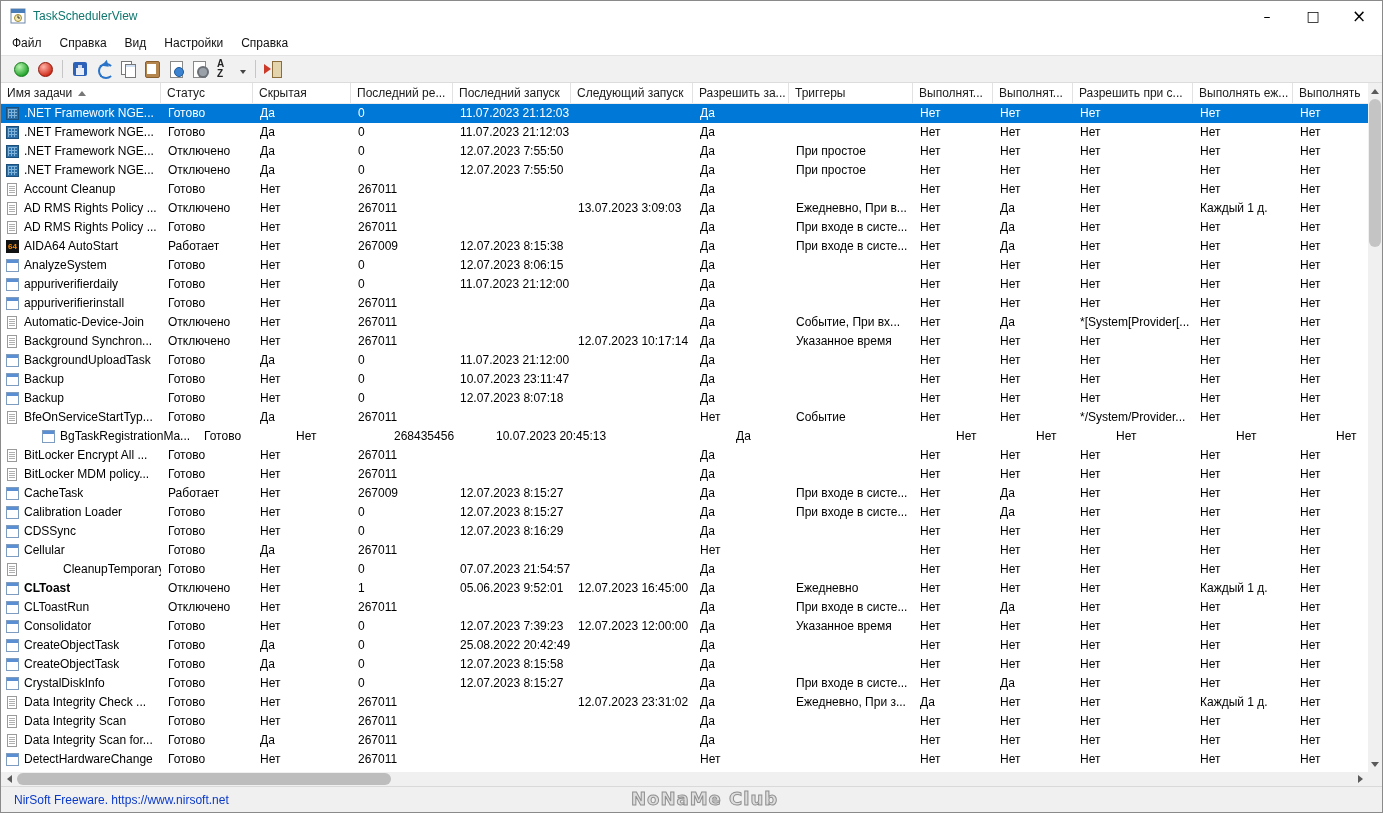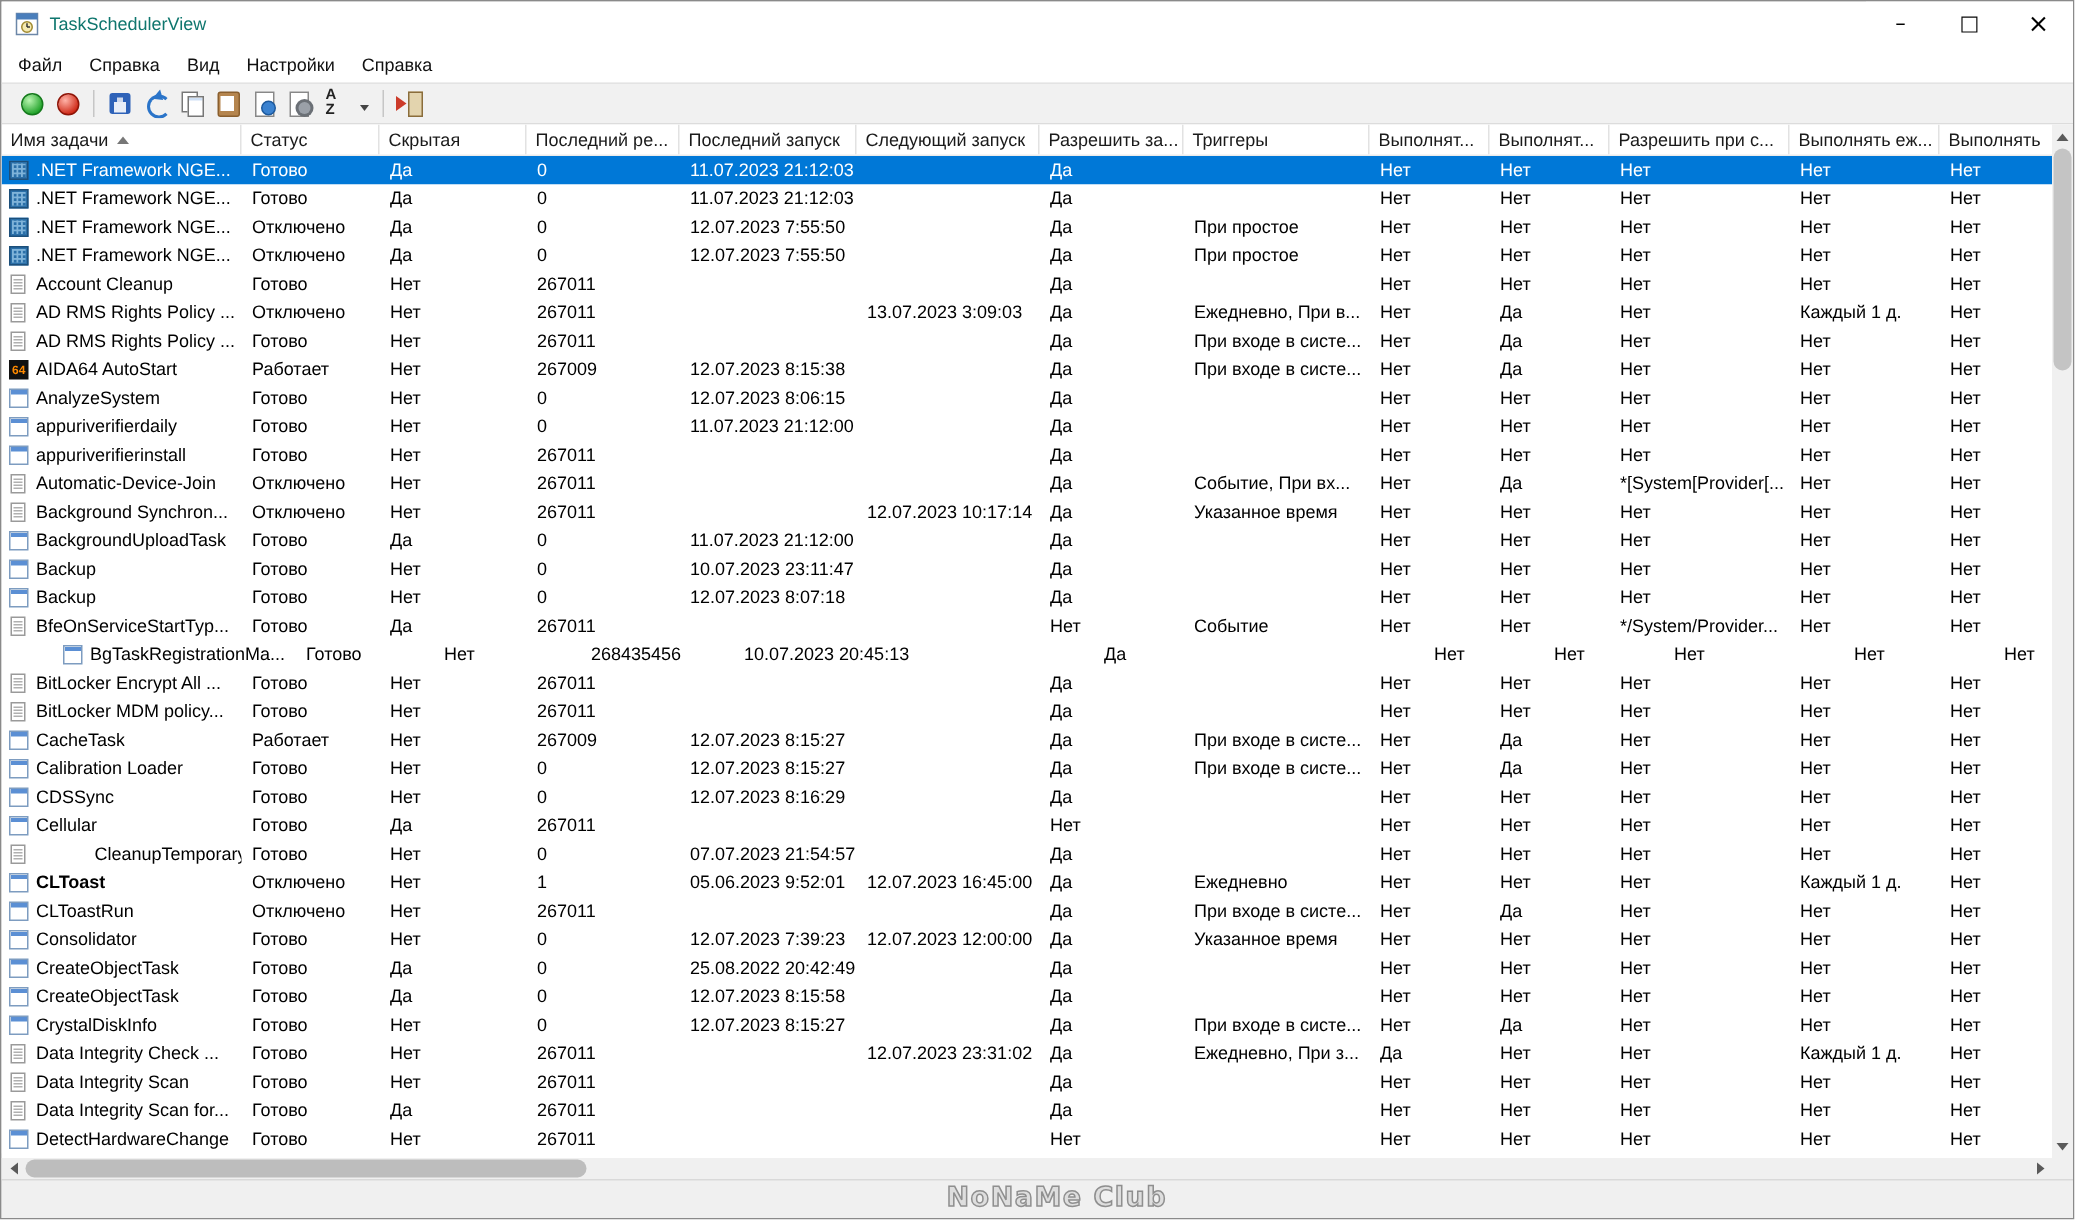--- a/index.html
+++ b/index.html
@@ -860,17 +860,20 @@
       </div>
     <div class="vs-thumb"></div>
     <div class="vs-btn down">
         <span class="tri-down"></span>
       </div>
   </div>
 
   <div class="scroll-corner"></div>
 
   <div class="statusbar">
+    <div class="sb-panel2">
+      <span class="sb-link">NirSoft Freeware. https://www.nirsoft.net</span>
+    </div>
   </div>
 
   <div class="watermark">NoNaMe Club</div>
 
 </div>
 
 </body></html>

